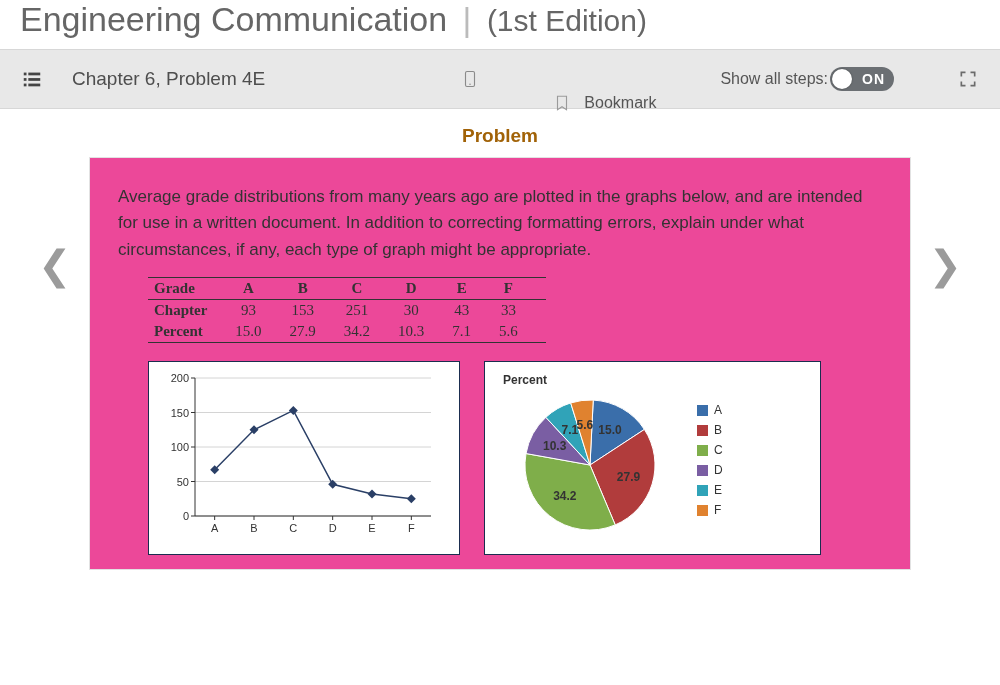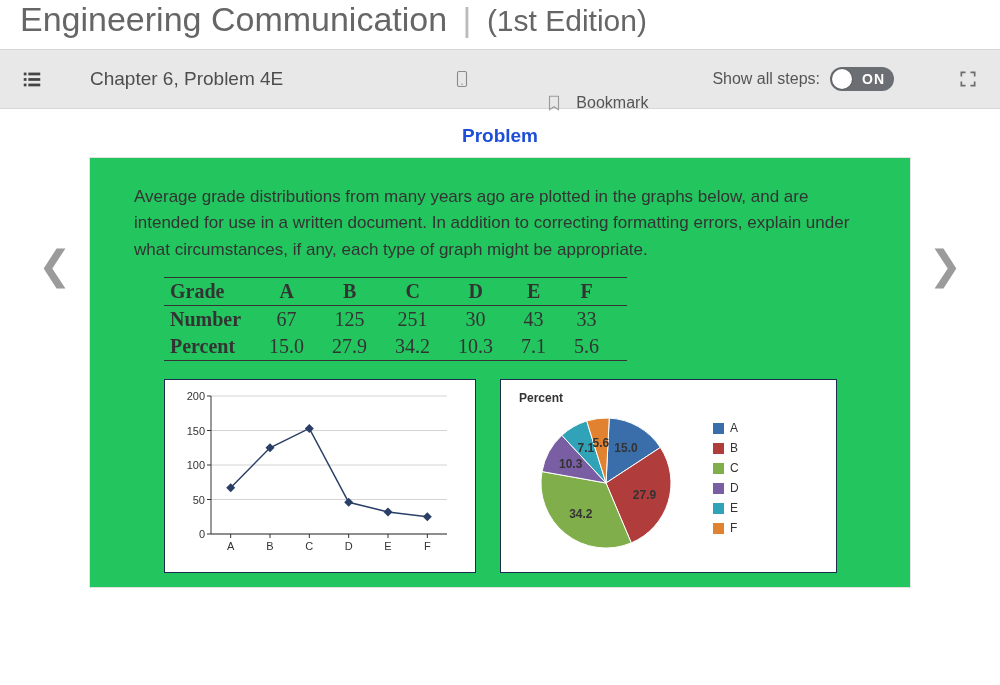--- a/index.html
+++ b/index.html
@@ -16,37 +16,37 @@
   }
   html,body{margin:0;padding:0;background:#fff;font-family:Arial,Helvetica,sans-serif;color:var(--text);}
   .page{width:1000px;height:685px;overflow:hidden;}
   
   .book-title{padding:0 20px 10px;font-size:34px;color:#666;}
   .book-title .name{font-weight:300;text-align:right;}
   .book-title .sep{color:#bbb;margin:0 6px;font-weight:300;}
   .book-title .edition{font-weight:300;font-size:30px;}
   
   .toolbar{background:var(--grey-bg);height:58px;display:flex;align-items:center;gap:22px;padding:0 20px;border-top:1px solid #d7d7d7;border-bottom:1px solid #d7d7d7;}
-  .toolbar .crumb{font-size:19px;color:#4e4e4e;flex:0 0 auto;margin-left:24px;text-align:right;}
+  .toolbar .crumb{font-size:19px;color:#4e4e4e;flex:0 0 auto;margin-left:6px;text-align:right;}
   .toolbar .spacer{flex:1 1 auto;}
   .iconbtn{display:flex;align-items:center;justify-content:center;width:24px;height:24px;color:#7a7a7a;}
   .bookmark-group{display:flex;align-items:center;gap:10px;color:#555;margin-top:48px;}
-  .steps{display:flex;align-items:center;gap:10px;color:#555;}
+  .steps{display:flex;align-items:center;gap:2px;color:#555;}
   .toggle{width:55px;height:24px;border-radius:12px;background:var(--toggle-bg);position:relative;display:flex;align-items:center;justify-content:flex-end;padding-right:9px;color:#fff;font-size:14px;font-weight:700;letter-spacing:1px;}
   .toggle .knob{position:absolute;left:2px;top:2px;width:20px;height:20px;border-radius:50%;background:#fff;box-shadow:0 0 2px rgba(0,0,0,.4);}
   
   .bodywrap{position:relative;margin-top:16px;}
   .navarrow{position:absolute;top:120px;font-size:40px;color:#9b9b9b;user-select:none;cursor:pointer;line-height:1;}
   .navarrow.left{left:38px;} .navarrow.right{right:38px;}
-  .section-title{text-align:center;font-weight:700;font-size:19px;color:#1d4ed8;margin-bottom:10px;}
-  .card{width:822px;margin:0 auto;background:#22c55e;border:1px solid #e2e2e2;padding:26px 44px 14px;box-sizing:border-box;}
+  .section-title{text-align:center;font-weight:700;font-size:19px;color:#a16207;margin-bottom:10px;}
+  .card{width:822px;margin:0 auto;background:#ec4899;border:1px solid #e2e2e2;padding:26px 28px 14px;box-sizing:border-box;}
   .problem-text{font-size:17px;line-height:1.55;color:#333;margin-bottom:14px;}
   
   .gtable{margin-left:30px;font-family:"Times New Roman",serif;border-collapse:collapse;}
-  .gtable th,.gtable td{padding:2px 28px 2px 0;text-align:center;font-size:20px;}
+  .gtable th,.gtable td{padding:2px 28px 2px 0;text-align:center;font-size:15px;}
   .gtable th:first-child,.gtable td:first-child{text-align:left;font-weight:700;padding-left:6px;}
   .gtable .r-head th{border-top:1px solid #333;border-bottom:1px solid #333;font-weight:700;}
   .gtable .r-last td{border-bottom:1px solid #333;}
   
   .charts{display:flex;gap:24px;margin-top:18px;margin-left:30px;}
   .chartbox{border:1px solid #1b2d4f;padding:8px 10px 4px;background:#fff;}
   .chartbox.linec{width:290px;height:180px;}
   .chartbox.piec{width:315px;height:180px;display:flex;}
   .tick{font-family:Arial;font-size:11px;fill:#333;text-anchor:end;}
   .tickx{font-family:Arial;font-size:11px;fill:#333;text-anchor:middle;}
@@ -129,23 +129,23 @@
             <tr class="r-head">
         <th>Grade</th>
         <th>A</th>
         <th>B</th>
         <th>C</th>
         <th>D</th>
         <th>E</th>
         <th>F</th>
       </tr>
       <tr>
-        <td>Number</td>
-        <td>67</td>
-        <td>125</td>
+        <td>Chapter</td>
+        <td>93</td>
+        <td>153</td>
         <td>251</td>
         <td>30</td>
         <td>43</td>
         <td>33</td>
       </tr>
       <tr class="r-last">
         <td>Percent</td>
         <td>15.0</td>
         <td>27.9</td>
         <td>34.2</td>

